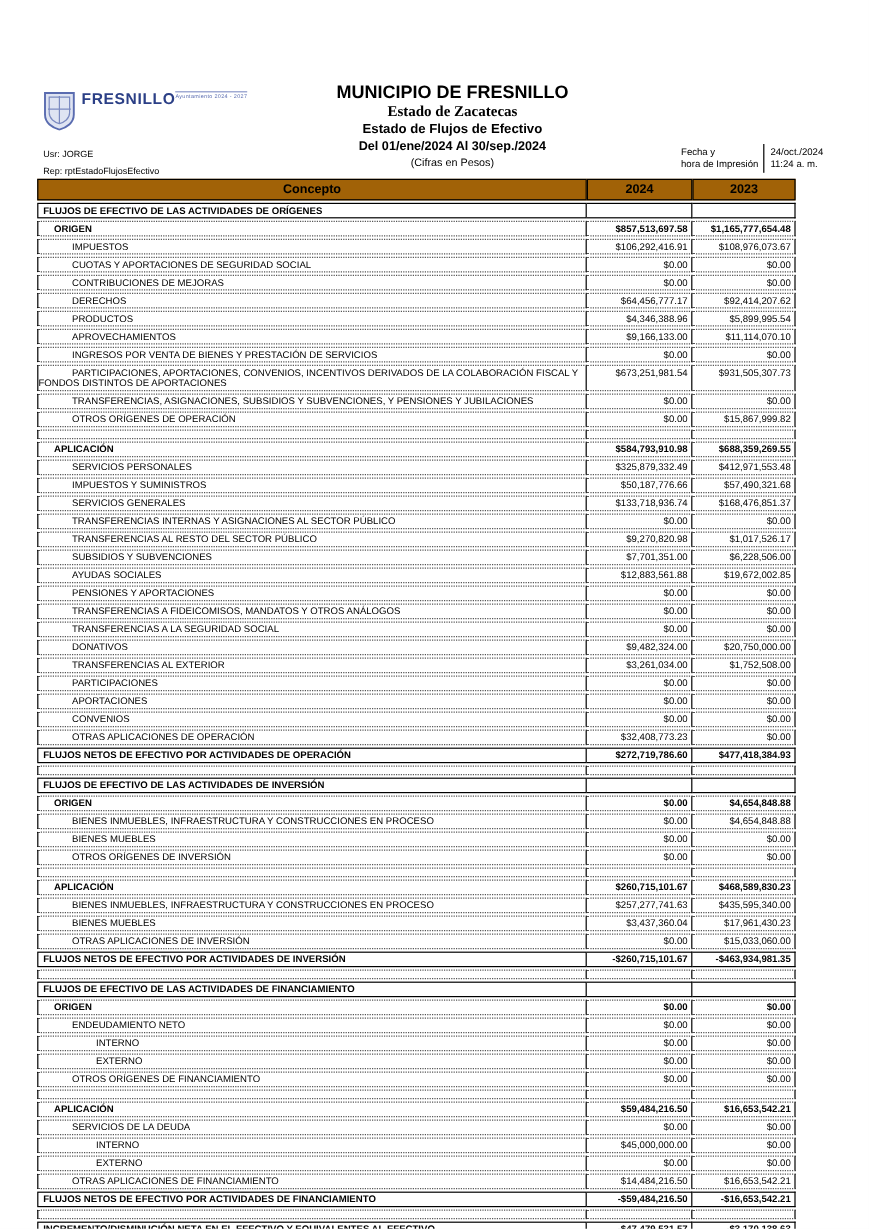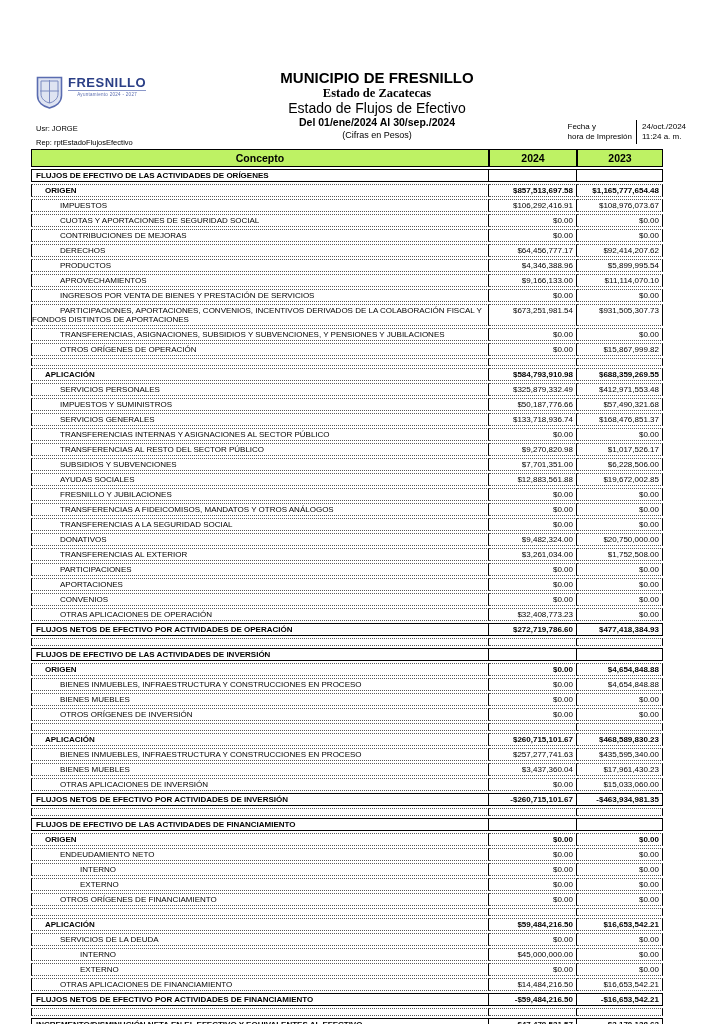--- a/index.html
+++ b/index.html
@@ -4,46 +4,46 @@
 <style>
   html,body{margin:0;padding:0;}
   body{
     width:724px;height:1024px;background:#f5f5f5;
     font-family:"Liberation Sans", sans-serif;color:#000;
   }
   .page{position:relative;width:724px;height:1024px;background:#ffffff;overflow:hidden;}
 
   
   .logo{position:absolute;left:36px;top:76px;display:flex;gap:5px;align-items:flex-start;}
-  .logo-txt{display:flex;flex-direction:column;text-align:center;}
+  .logo-txt{display:flex;flex-direction:row;text-align:center;}
   .logo-name{font-size:13px;font-weight:bold;color:#2b3f86;letter-spacing:0.5px;line-height:14px;}
   .logo-sub{font-size:4.5px;color:#5a6cb0;border-top:1px solid #8a97c9;padding-top:1px;letter-spacing:0.3px;}
 
   .titles{position:absolute;top:69px;left:62px;width:630px;text-align:center;}
   .t-main{font-size:15px;font-weight:bold;line-height:17px;text-align:center;}
   .t-sub1{font-size:12.5px;font-weight:bold;line-height:15px;font-family:Liberation Serif, serif;}
-  .t-sub2{font-size:14px;font-weight:normal;line-height:14px;}
+  .t-sub2{font-size:11px;font-weight:bold;line-height:14px;}
   .t-period{font-size:10.5px;font-weight:bold;line-height:14px;}
   .t-cifras{font-size:9px;line-height:12px;}
 
   .meta-left{position:absolute;left:36px;top:122px;font-size:7.5px;line-height:14px;}
 
   .print-block{position:absolute;right:24px;top:120px;display:flex;font-size:8px;line-height:10px;}
   .print-label{padding-right:4px;padding-top:2px;}
   .print-value{border-left:1px solid #000;padding:2px 0 2px 5px;min-width:58px;}
 
   
   table.cash{
     position:absolute;left:31px;top:147px;width:632px;
     border-collapse:separate;border-spacing:0 2px;table-layout:fixed;
   }
   col.c1{width:458px;} col.c2{width:88px;} col.c3{width:86px;}
   th{
     border:1px solid #000;font-weight:bold;font-size:10.5px;
-    padding:2px 0;text-align:center;background:#bef264;
+    padding:2px 0;text-align:center;background:#a16207;
   }
   td{
     border-top:1px dotted #555;border-bottom:1px dotted #555;
     font-size:8px;line-height:9px;padding:1px 2px;vertical-align:top;
     overflow:hidden;
   }
   td.c-label{border-left:1px solid #000;border-right:1px solid #000;}
   td.c-v24{border-right:1px solid #000;}
   td.c-v23{border-right:1px solid #000;}
   .c-val{text-align:right;padding-right:3px;white-space:nowrap;}
@@ -216,21 +216,21 @@
       <td class="c-label">SUBSIDIOS Y SUBVENCIONES</td>
       <td class="c-val c-v24">$7,701,351.00</td>
       <td class="c-val c-v23">$6,228,506.00</td>
     </tr>
         <tr class="row-detail">
       <td class="c-label">AYUDAS SOCIALES</td>
       <td class="c-val c-v24">$12,883,561.88</td>
       <td class="c-val c-v23">$19,672,002.85</td>
     </tr>
         <tr class="row-detail">
-      <td class="c-label">FRESNILLO Y JUBILACIONES</td>
+      <td class="c-label">PENSIONES Y APORTACIONES</td>
       <td class="c-val c-v24">$0.00</td>
       <td class="c-val c-v23">$0.00</td>
     </tr>
         <tr class="row-detail">
       <td class="c-label">TRANSFERENCIAS A FIDEICOMISOS, MANDATOS Y OTROS ANÁLOGOS</td>
       <td class="c-val c-v24">$0.00</td>
       <td class="c-val c-v23">$0.00</td>
     </tr>
         <tr class="row-detail">
       <td class="c-label">TRANSFERENCIAS A LA SEGURIDAD SOCIAL</td>

